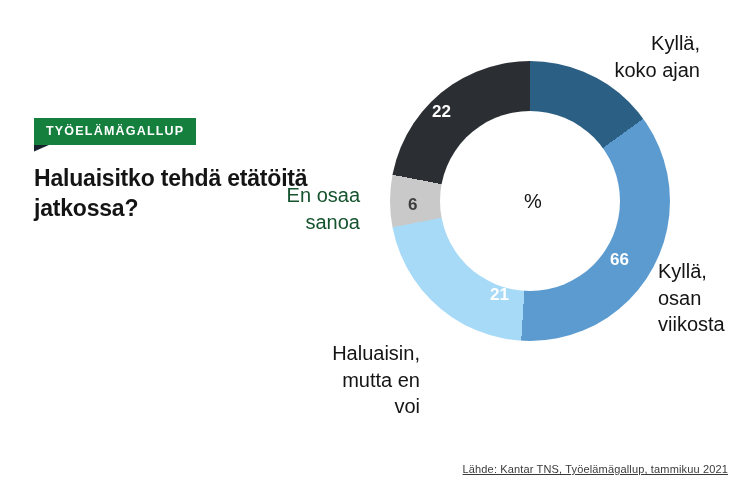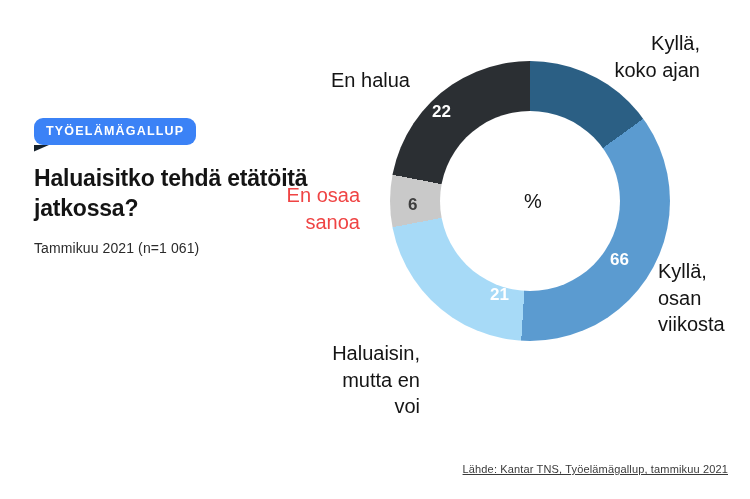--- a/index.html
+++ b/index.html
@@ -24,28 +24,27 @@
   
   .left-panel {
     position: absolute;
     left: 34px;
     top: 118px;
     width: 290px;
   }
   .brand-tag {
     display: inline-block;
     position: relative;
-    background: #3b82f6;
+    background: #15803d;
     color: #ffffff;
     font-size: 12.5px;
     font-weight: bold;
     letter-spacing: 1.2px;
     padding: 7px 12px 7px 12px;
     line-height: 1;
-    border-radius: 9px;
   }
   .brand-tag::after {
     content: "";
     position: absolute;
     left: 0;
     bottom: -7px;
     width: 16px;
     height: 7px;
     background: #15212b;
     clip-path: polygon(0 0, 100% 0, 0 100%);
@@ -115,21 +114,21 @@
   .val.dark { color: #3e3e3e; }
 
   
   .cat {
     position: absolute;
     font-size: 20px;
     line-height: 1.33;
     color: #141414;
     white-space: nowrap;
   }
-  .cat.muted { color: #ef4444; }
+  .cat.muted { color: #14532d; }
   .cat.right { text-align: left; }
   .cat.rightalign { text-align: right; }
 
   
   .source {
     position: absolute;
     right: 22px;
     bottom: 24px;
     font-size: 11px;
     color: #3a3a3a;
@@ -138,37 +137,35 @@
   }
 </style>
 </head>
 <body>
 
 <div id="root">
 
   <div class="left-panel">
     <div class="brand-tag">TYÖELÄMÄGALLUP</div>
     <div class="headline">Haluaisitko tehdä etätöitä jatkossa?</div>
-    <div class="subline">Tammikuu 2021 (n=1 061)</div>
   </div>
 
   <div class="chart-wrap">
     <div class="donut" style="background: conic-gradient(rgb(43, 95, 132) 0deg, rgb(43, 95, 132) 54deg, rgb(91, 155, 208) 54deg, rgb(91, 155, 208) 183.6deg, rgb(167, 218, 247) 183.6deg, rgb(167, 218, 247) 259.2deg, rgb(201, 201, 201) 259.2deg, rgb(201, 201, 201) 280.8deg, rgb(43, 47, 51) 280.8deg, rgb(43, 47, 51) 360deg);"></div>
     <div class="donut-hole"></div>
     <div class="center-label">
       <span>%</span>
     </div>
 
     <div class="val" style="left:197px; top:80px;">15</div>
     <div class="val" style="left:240px; top:195px;">66</div>
     <div class="val" style="left:72px;  top:230px;margin-left:48px;">21</div>
     <div class="val dark" style="left:38px;  top:140px;">6</div>
     <div class="val" style="left:62px;  top:47px;">22</div>
   </div>
 
   <div class="cat rightalign" style="left:560px; top:30px; width:140px;">Kyllä,<br>koko ajan</div>
   <div class="cat right" style="left:658px; top:258px; width:100px;">Kyllä,<br>osan<br>viikosta</div>
   <div class="cat rightalign" style="left:300px; top:340px; width:120px;">Haluaisin,<br>mutta en<br>voi</div>
   <div class="cat muted rightalign" style="left:268px; top:182px; width:92px;">En osaa<br>sanoa</div>
-  <div class="cat rightalign" style="left:300px; top:67px; width:110px;">En halua</div>
 
   <div class="source">Lähde: Kantar TNS, Työelämägallup, tammikuu 2021</div>
 </div>
 
 </body></html>

